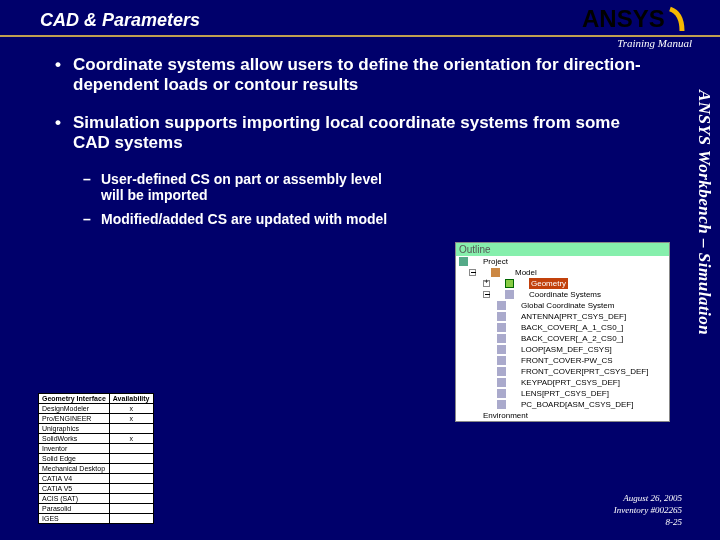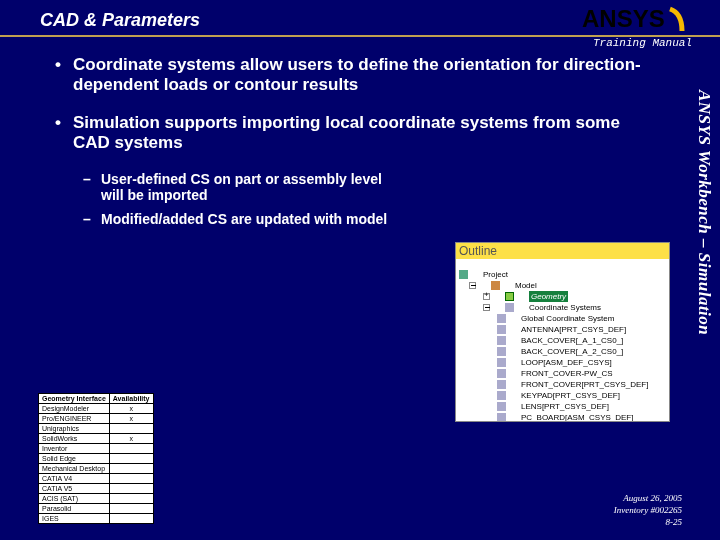--- a/index.html
+++ b/index.html
@@ -25,21 +25,21 @@
     color: #fff;
     font-weight: bold;
     font-style: italic;
     font-size: 24px;
     margin-top: 4px;
   }
   .training-manual {
     color: #fff;
     font-style: italic;
     font-size: 11px;
-    font-family: Liberation Mono, monospace;
+    font-family: Liberation Serif, serif;
     margin-top: 2px;
   }
   .divider {
     border-top: 2px solid #c0a050;
     margin-top: 4px;
   }
   .content {
     padding: 18px 70px 0 55px;
     color: #fff;
   }
@@ -83,25 +83,25 @@
     width: 215px;
     height: 180px;
     background: #fff;
     border: 1px solid #888;
     font-size: 8px;
     color: #000;
     padding: 3px;
     overflow: hidden;
   }
   .tree-box .hdr {
-    background: #fde047;
+    background: #86efac;
     padding: 1px 3px;
-    margin: -3px -3px 10px -3px;
+    margin: -3px -3px 0 -3px;
     color: #555;
-    font-size: 12px;
+    font-size: 10px;
   }
   .tree-row {
     display: flex;
     align-items: center;
     gap: 15px;
     line-height: 11px;
     white-space: nowrap;
   }
   .tree-indent1 { padding-left: 10px; }
   .tree-indent2 { padding-left: 24px; }
@@ -139,24 +139,23 @@
     position: relative;
   }
   .ticon.plus::after {
     content: "+";
     position: absolute;
     top: -3px; left: 0px;
     font-size: 8px;
     line-height: 8px;
   }
   .highlight {
-    background: #15803d;
+    background: #c2410c;
     color: #fff;
     padding: 0 2px;
-    font-style: italic;
   }
   .table-box {
     position: absolute;
     left: 38px;
     bottom: 16px;
     background: #fff;
     font-size: 7px;
     color: #000;
     border-collapse: collapse;
   }

